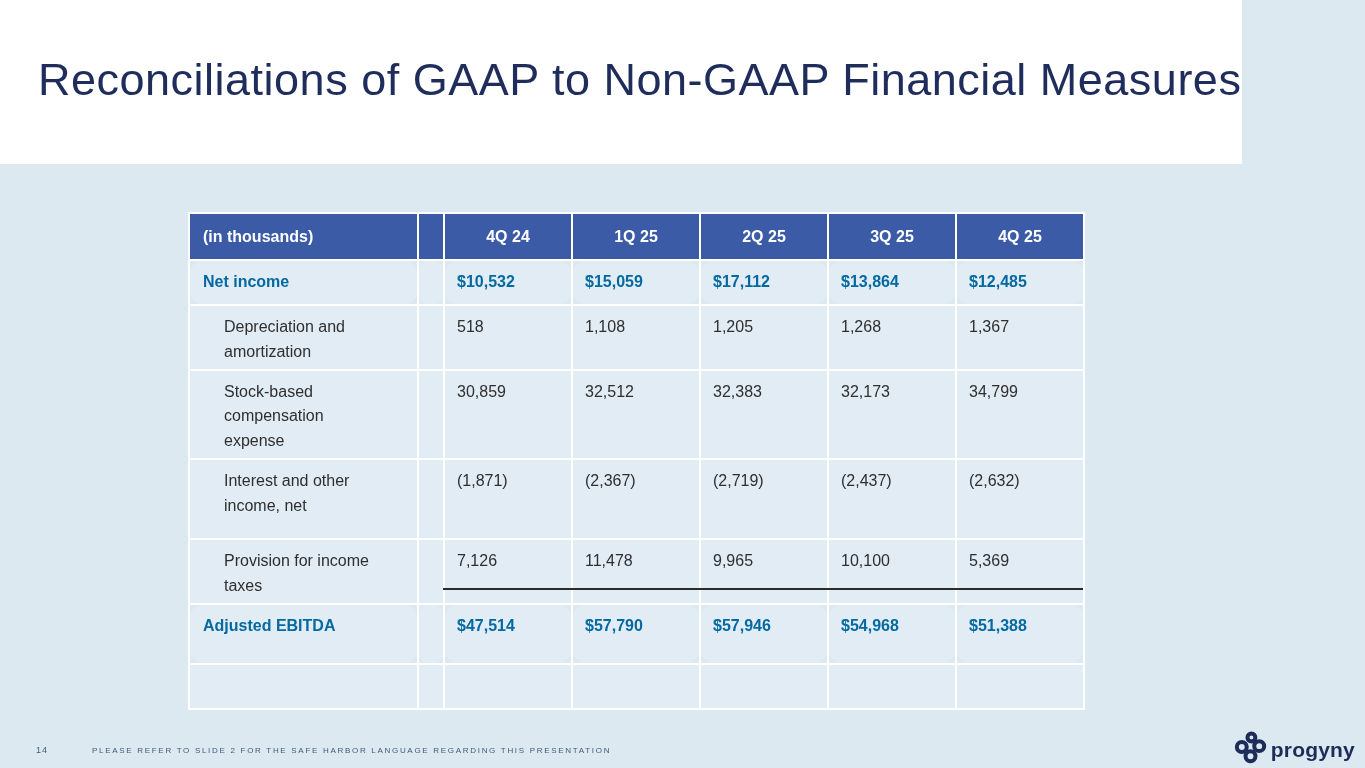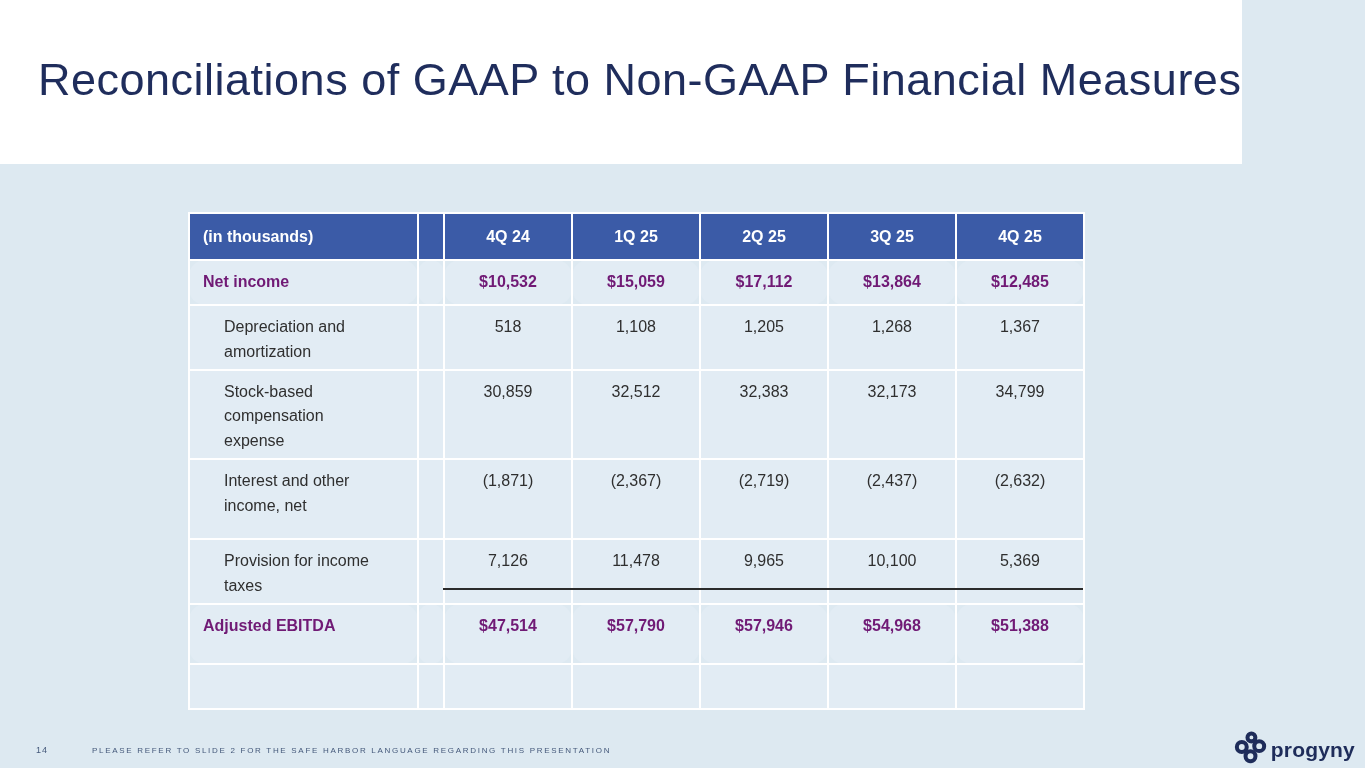--- a/index.html
+++ b/index.html
@@ -56,22 +56,22 @@
     vertical-align:top;
     padding:9px 12px 4px 12px;
     line-height:1.55;
   }
   table.recon tbody td.lbl{
     text-align:left;
     padding-left:13px;
     padding-right:46px;
   }
   table.recon tbody td.lbl.indent{padding-left:34px;}
-  table.recon tbody td.val{text-align:center;margin-top:22px;}
-  table.recon tbody tr.bold td{font-weight:bold;color:#701a75;border-radius:16px;}
+  table.recon tbody td.val{text-align:left;margin-top:22px;}
+  table.recon tbody tr.bold td{font-weight:bold;color:#0369a1;border-radius:16px;}
   table.recon tbody td.spc{padding:0;}
   
   table.recon tbody tr:nth-child(1){height:45px;}
   table.recon tbody tr:nth-child(2){height:31px;}
   table.recon tbody tr:nth-child(3){height:58px;}
   table.recon tbody tr:nth-child(4){height:80px;}
   table.recon tbody tr:nth-child(5){height:58px;}
   table.recon tbody tr:nth-child(6){height:60px;}
   table.recon tbody tr:nth-child(7){height:45px;}
   table.recon tbody tr:nth-child(8){height:50px;}

